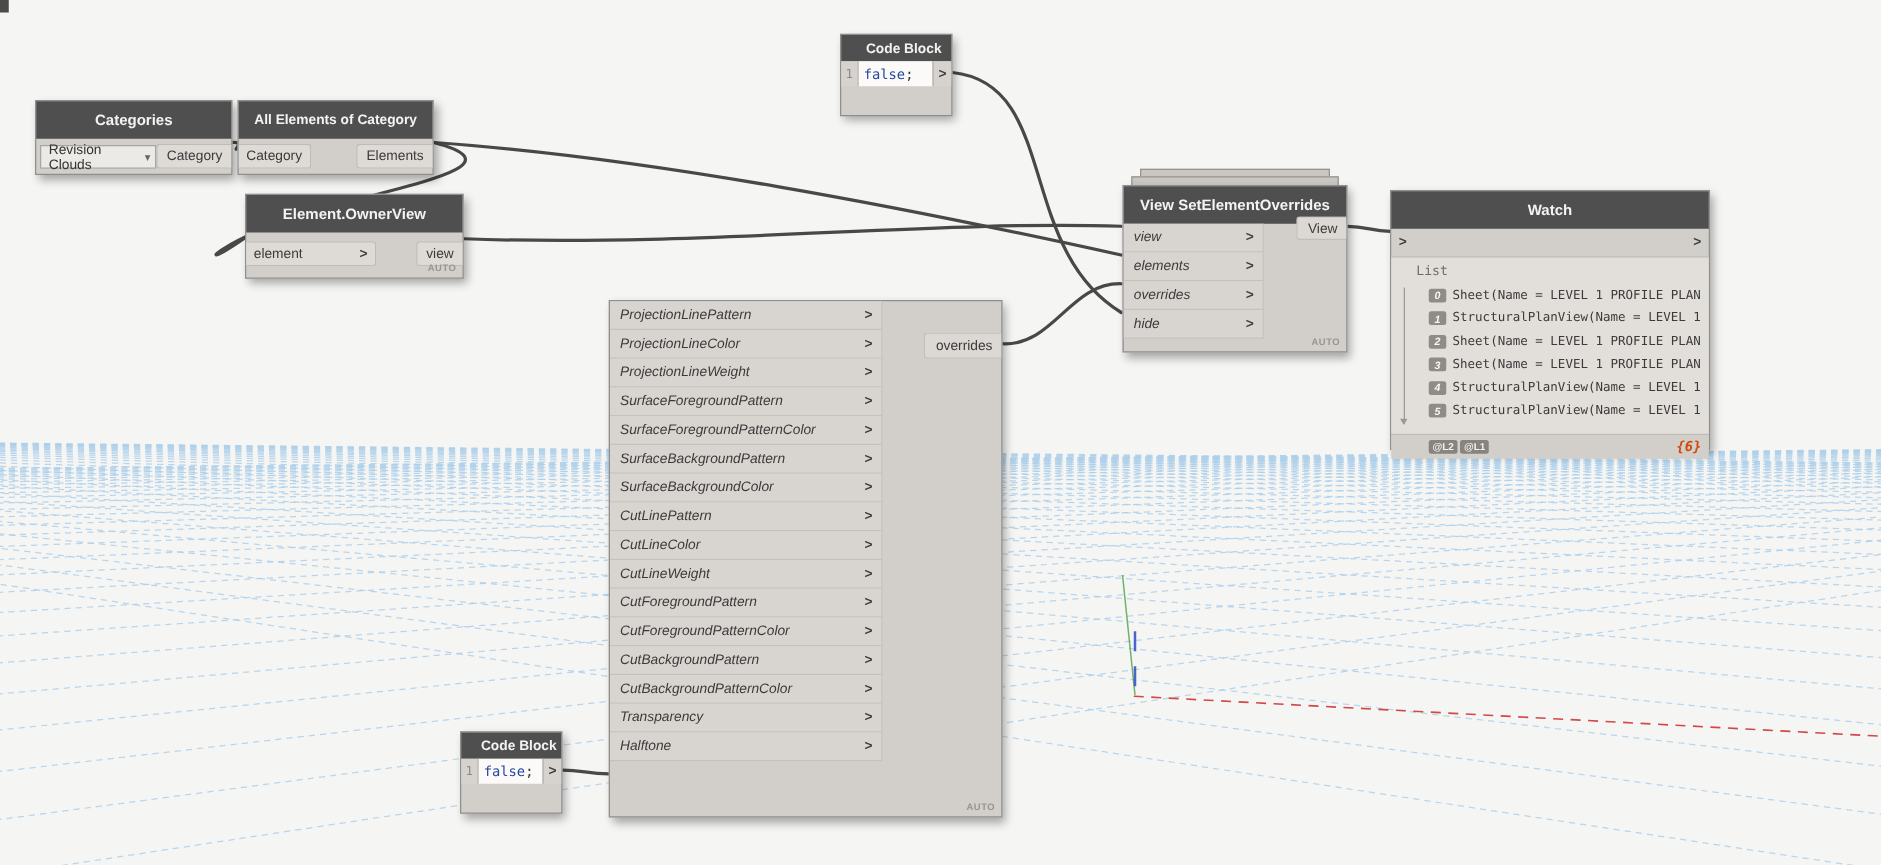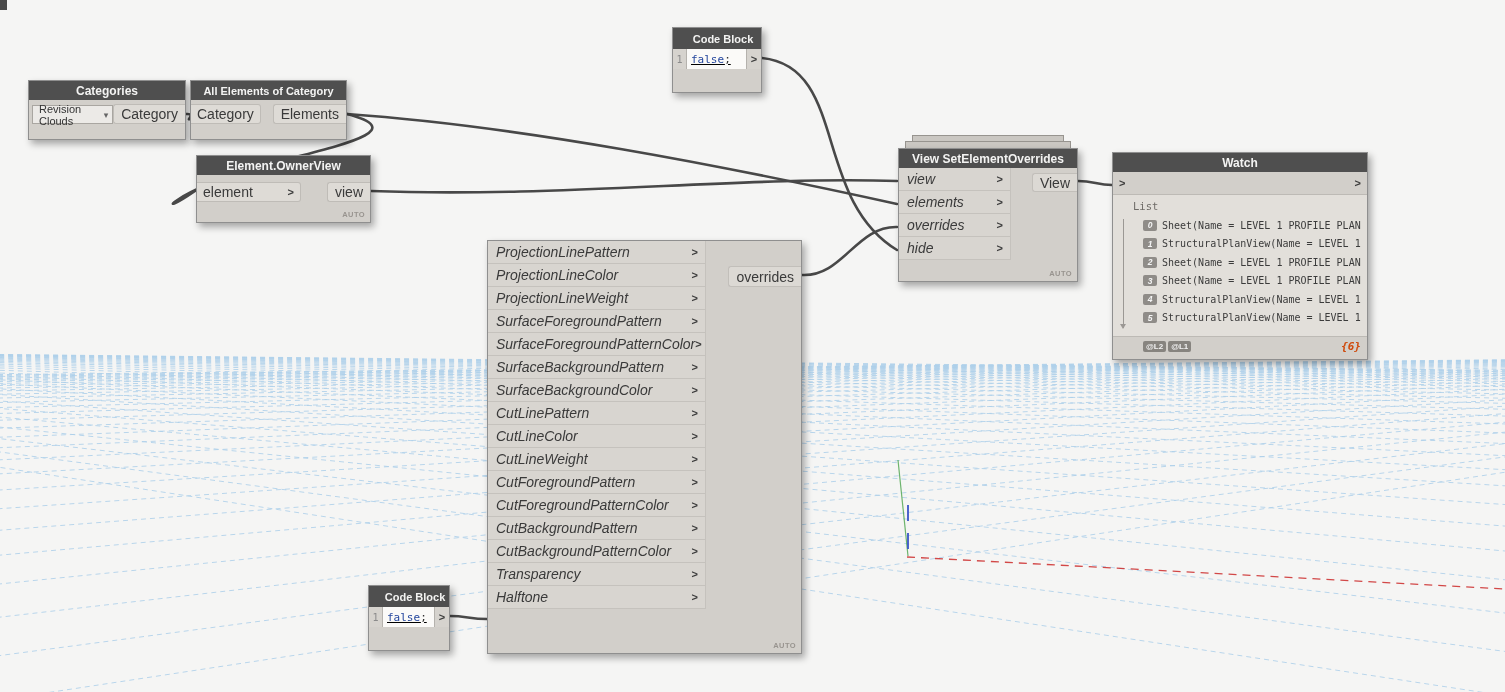--- a/index.html
+++ b/index.html
@@ -2,47 +2,47 @@
 <html><head>
 <meta charset="utf-8">
 <style>
   * { margin:0; padding:0; box-sizing:border-box; }
   html,body { width:1505px; height:692px; overflow:hidden; }
   body { background:#f5f5f4; font-family:"Liberation Sans",sans-serif; }
   #canvas { position:relative; width:1505px; height:692px; }
   #bg-grid, #wires { position:absolute; left:0; top:0; }
 
   .node { position:absolute; background:#d2cfca; border:1px solid #8f8f8f; box-shadow:3px 4px 7px rgba(0,0,0,.33); }
-  .hdr { height:19px; background:#4f4f4f; color:#f3f3f2; font-size:12px; font-weight:bold;
+  .hdr { height:30px; background:#4f4f4f; color:#f3f3f2; font-size:12px; font-weight:bold;
          display:flex; align-items:center; justify-content:center; white-space:nowrap; overflow:hidden; padding:0 4px; }
   .hdr.small { font-size:11px; height:21px;padding-left:16px; }
 
   .row { display:flex; align-items:flex-end; justify-content:space-between; margin-top:4px; height:20px; }
   .pill-in { display:flex; align-items:center; justify-content:space-between; gap:6px; background:#dedbd6;
              border:1px solid #bfbcb7; border-left:none; border-radius:0 3px 3px 0; height:20px; padding:0 6px; }
   .pill-out { display:flex; align-items:center; background:#dedbd6; border:1px solid #bfbcb7; border-right:none;
               border-radius:3px 0 0 3px; height:20px; padding:0 7px; margin-left:auto; }
-  .plabel { font-size:14px; color:#3a3a3a; white-space:nowrap; }
+  .plabel { font-size:11px; color:#3a3a3a; white-space:nowrap; }
   .chev { font-size:11px; font-weight:bold; color:#3d3d3d; line-height:1; }
   .italic { font-style:italic; }
   .lacing { position:absolute; right:5px; bottom:3px; font-size:7.5px; font-weight:bold; color:#98948f; letter-spacing:.4px; }
 
   .dd { display:flex; align-items:center; justify-content:space-between; width:112px; height:19px; background:#eceae7;
         border:1px solid #a9a6a1; margin-left:3px; padding:0 4px 0 6px; font-size:11px; color:#333; }
   .dd-caret { font-size:9px; color:#666; }
 
   .incol .inrow { display:flex; align-items:center; justify-content:space-between; height:23px; background:#d8d5d0;
                   border-bottom:1px solid #c5c2bd; border-right:1px solid #c5c2bd; padding:0 7px 0 8px; }
   .outpill { position:absolute; right:0; display:flex; align-items:center; justify-content:flex-end;
              background:#dcd9d4; border:1px solid #c2bfba; border-right:none; border-radius:3px 0 0 3px; padding:0 7px; }
 
   .codewrap { display:flex; align-items:stretch; height:20px; }
   .gut { width:14px; background:#d6d3ce; border-right:1px solid #b5b2ad; color:#8b8b8b;
          font:10px "DejaVu Sans Mono",monospace; display:flex; align-items:center; justify-content:center; }
-  .code { flex:1; background:#fbfaf8; font:11px "DejaVu Sans Mono",monospace; display:flex; align-items:center; padding:0 4px;text-decoration:underline; }
+  .code { flex:1; background:#fbfaf8; font:11px "DejaVu Sans Mono",monospace; display:flex; align-items:center; padding:0 4px; }
   .kw { color:#25479e; }
   .pu { color:#333; }
   .cport { width:15px; background:#d6d3ce; border-left:1px solid #b5b2ad; display:flex; align-items:center; justify-content:center; }
 
   .stack { position:absolute; background:#cac7c2; border:1px solid #97948f; }
 
   .wband { display:flex; align-items:center; justify-content:space-between; height:22px; padding:0 6px; }
   .wcontent { position:relative; height:142px; background:#e2dfda; border-top:1px solid #bdbab5; overflow:hidden; padding:3px 2px 0 18px; }
   .wlist-label { font:10.5px "DejaVu Sans Mono",monospace; color:#6f6c68; margin:2px 0 4px 2px; }
   .wrow { display:flex; align-items:center; gap:5px; height:18.5px; padding-left:12px; white-space:nowrap; overflow:hidden; }

